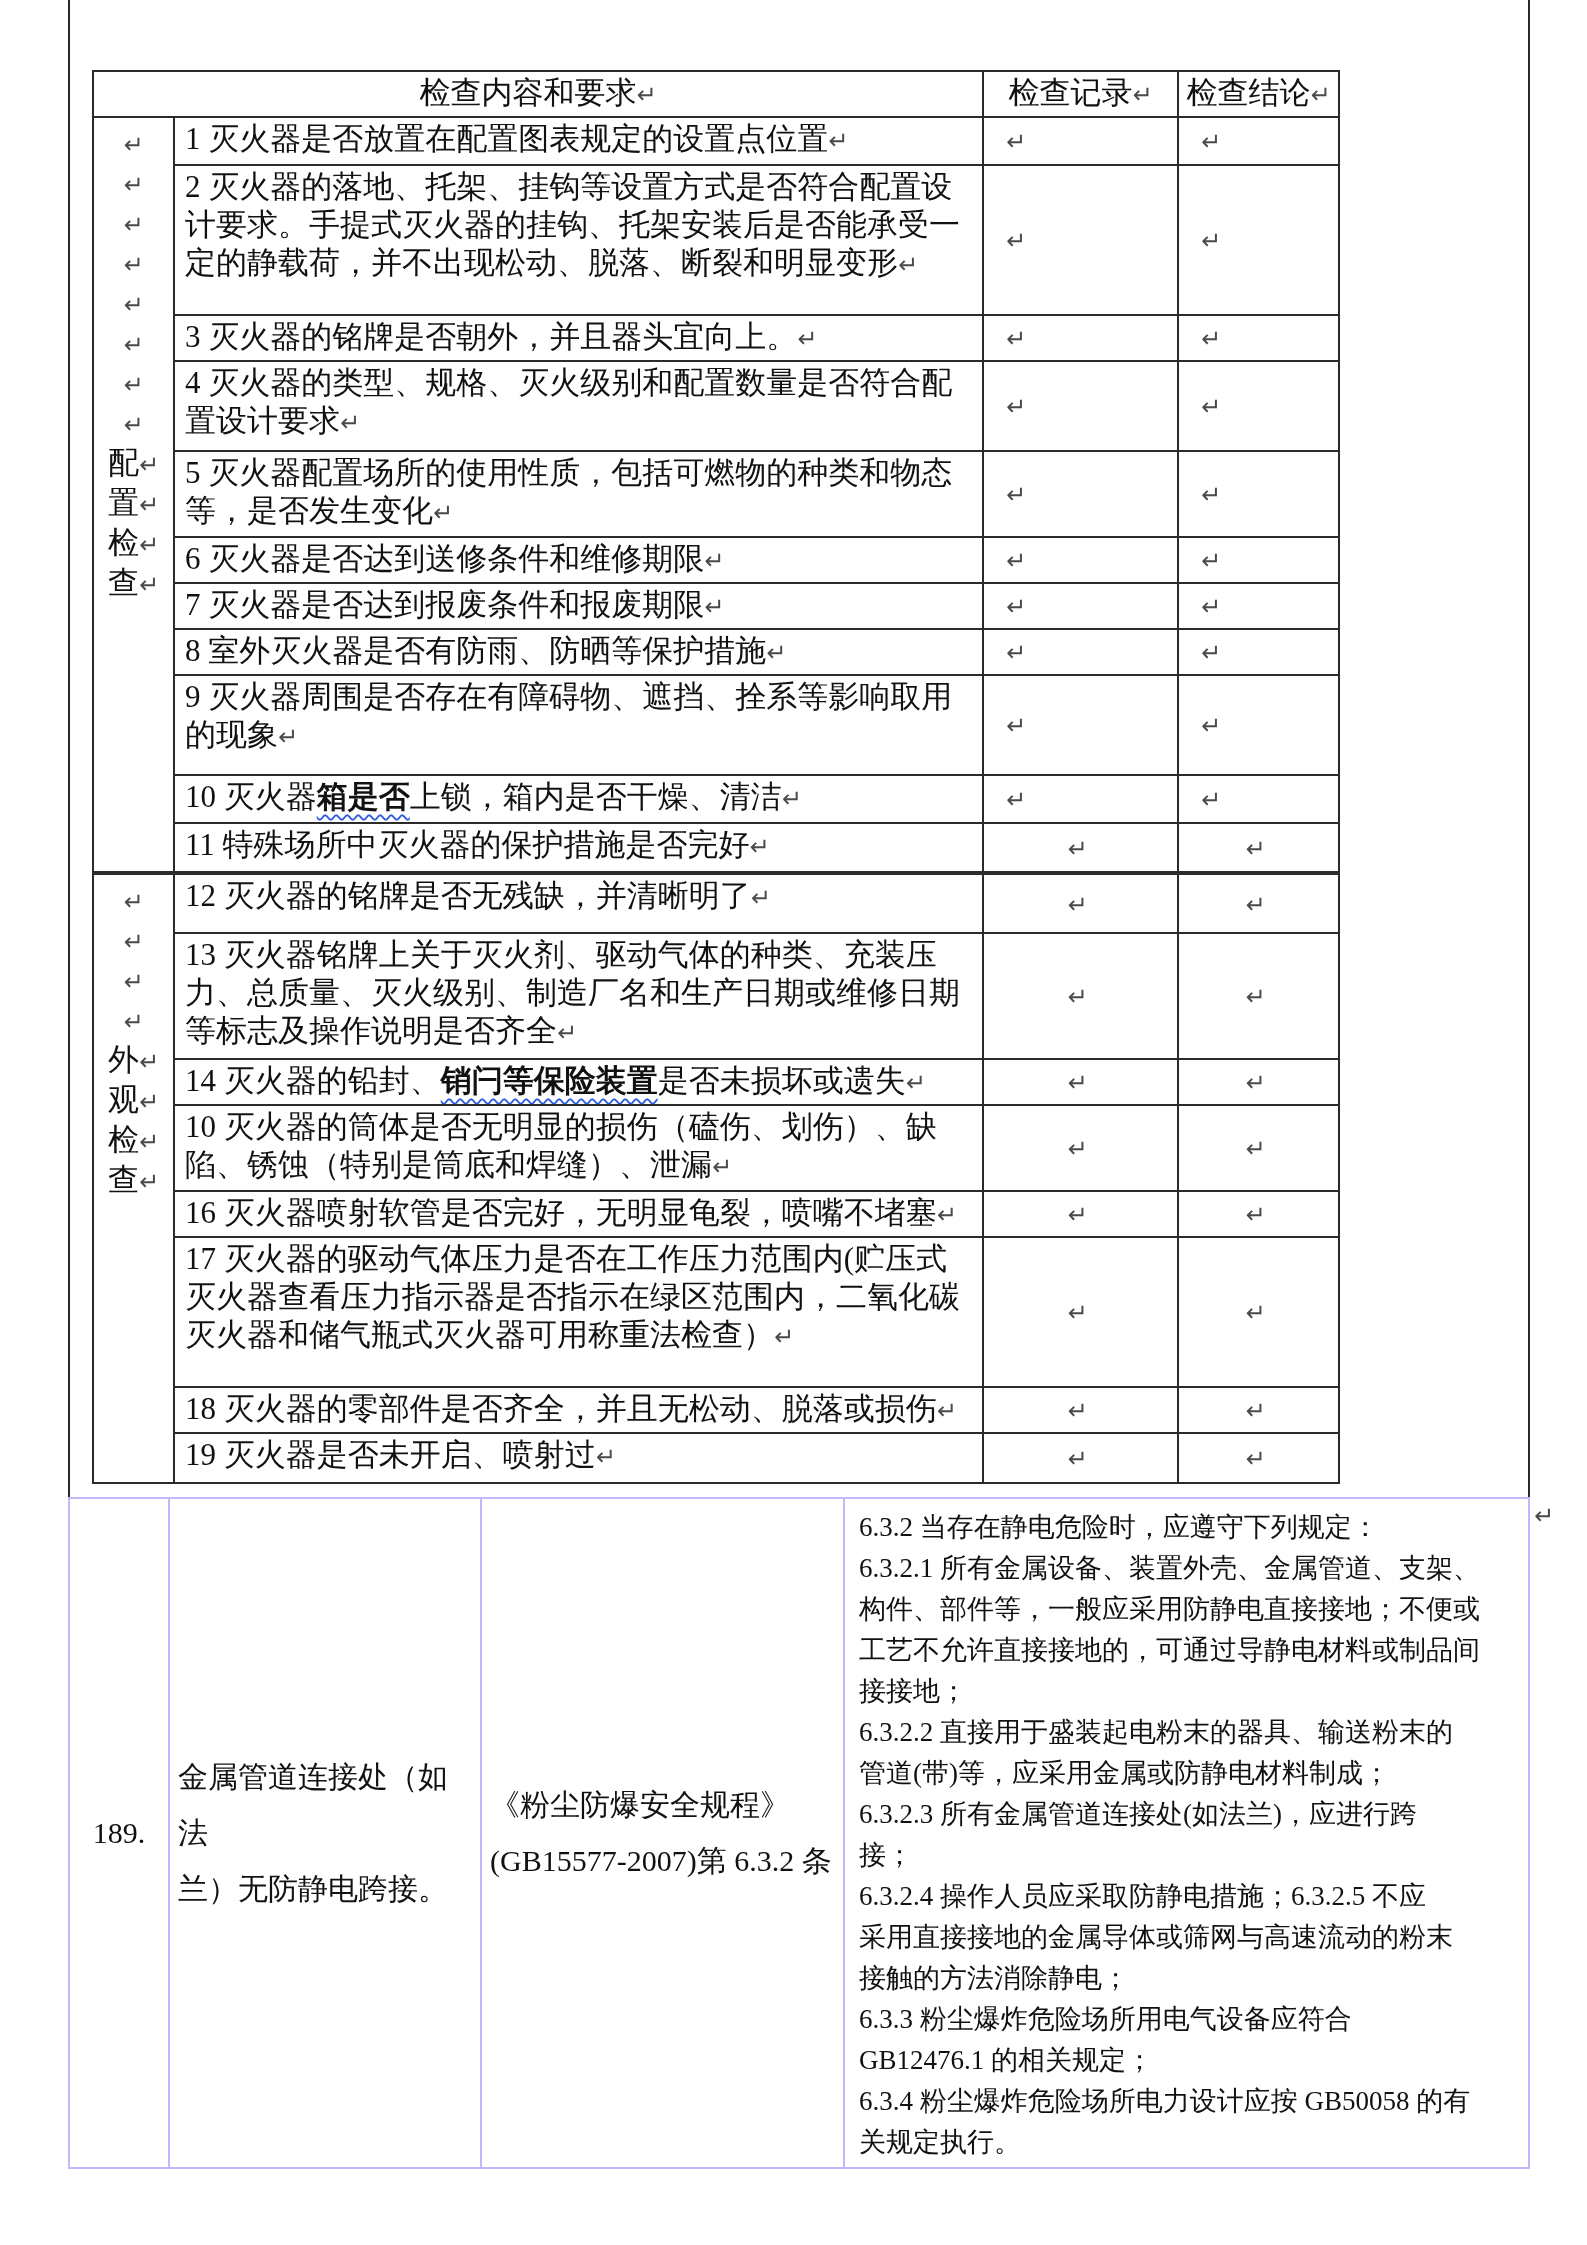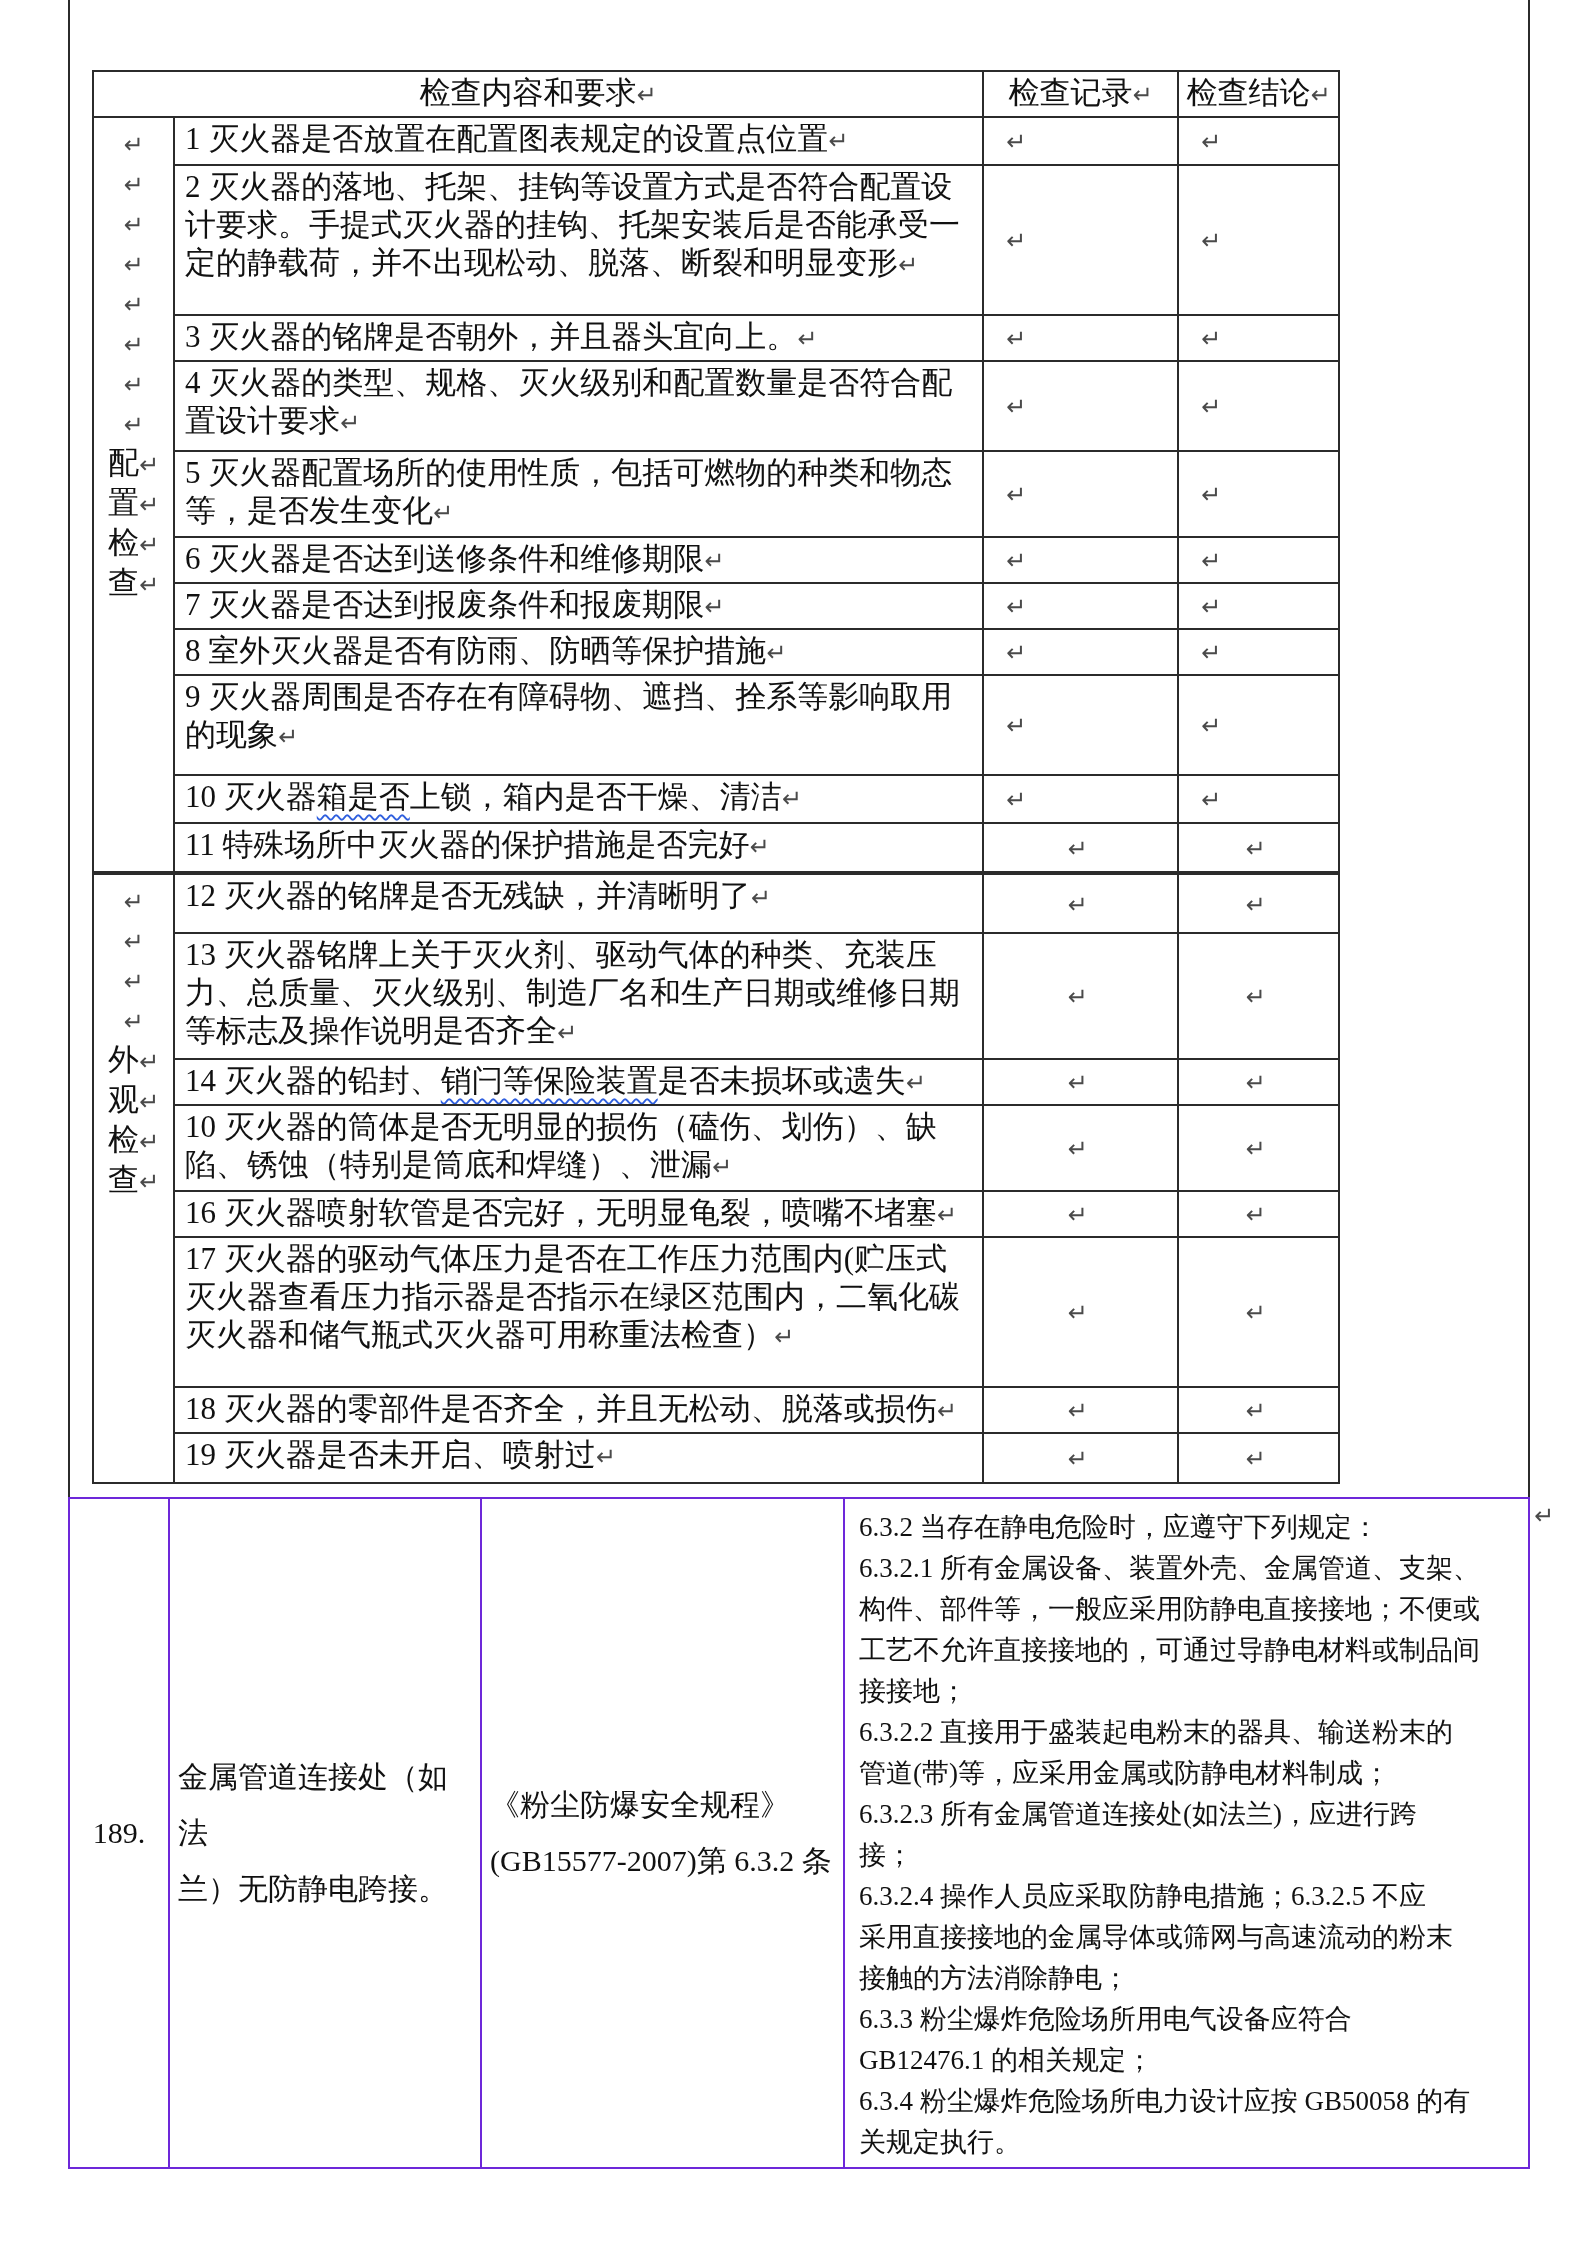--- a/index.html
+++ b/index.html
@@ -44,30 +44,31 @@
   #t1 td.mark-left{vertical-align:middle;padding-left:22px;}
   #t1 td.mark-center{vertical-align:middle;text-align:center;padding-left:0;}
   #t1 tr.group-break td{border-top:4px solid #2b2b2b;}
   .pc{color:#4a4a4a;font-size:24px;font-family:"DejaVu Sans",sans-serif;}
   .wavy{
     text-decoration:underline;
     text-decoration-style:wavy;
     text-decoration-color:#2f5fde;
     text-decoration-thickness:2px;
     text-underline-offset:7px;
+    font-weight:bold;
   }
   
   #t2{
     position:absolute;left:68px;top:1497px;
     border-collapse:collapse;table-layout:fixed;
     width:1460px;
     font-size:30px;line-height:56px;
   }
   #t2 td{
-    border:2px solid #6d28d9;
+    border:2px solid #c4b5fd;
     vertical-align:middle;
     padding:4px 8px;
     overflow:hidden;
   }
   #t2 td.num{text-align:center;}
   #t2 td.preline{white-space:pre-line;}
   #t2 td.detail{
     vertical-align:top;
     white-space:pre-line;
     font-size:27px;line-height:41px;

